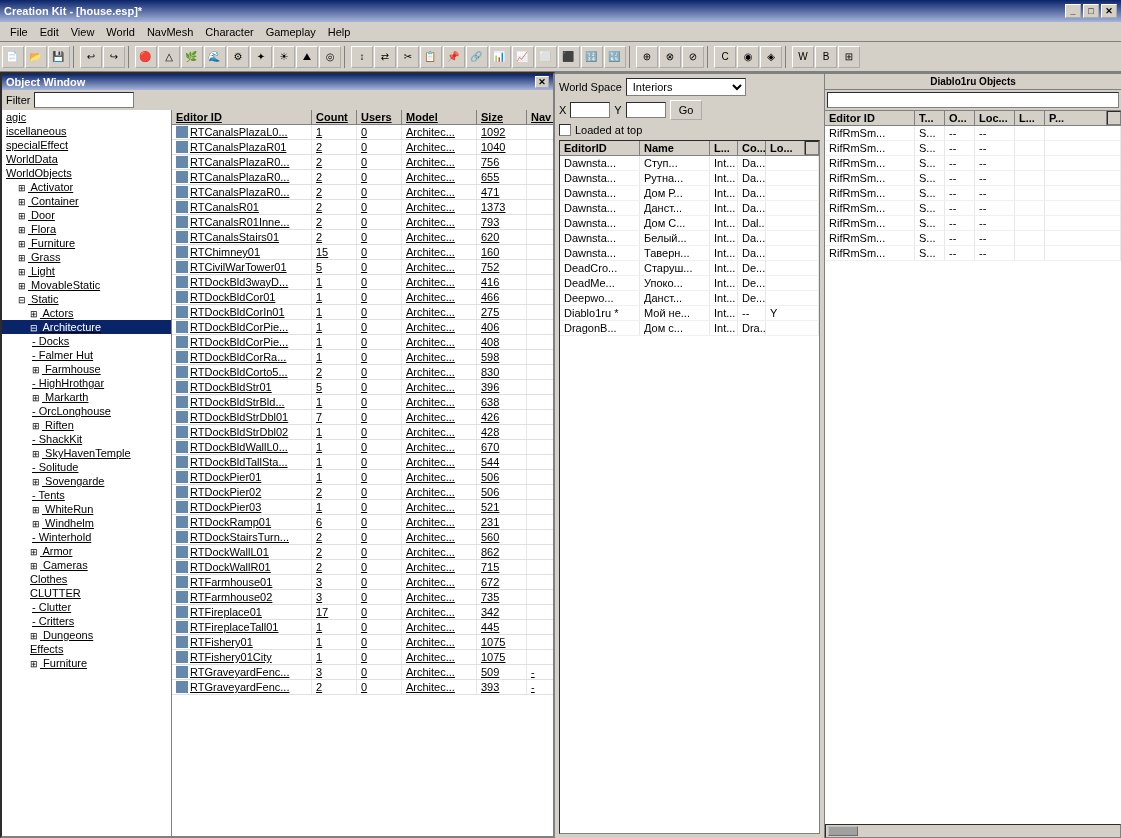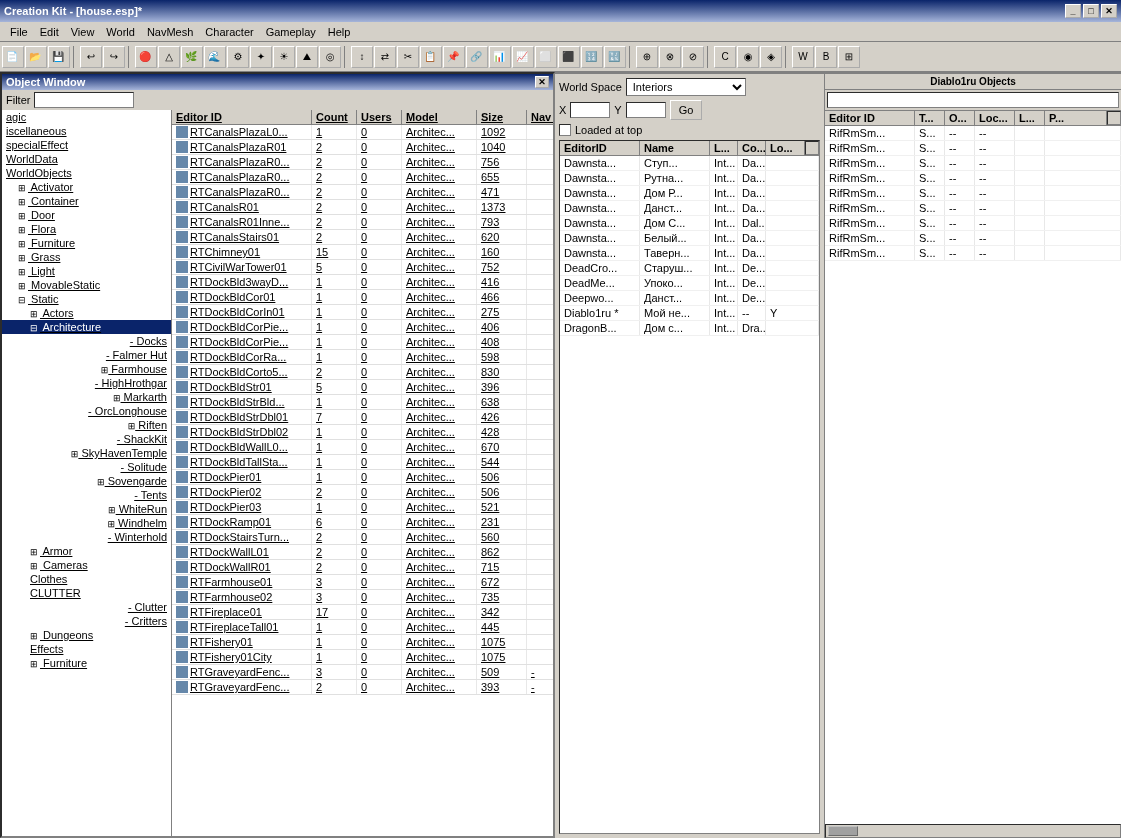--- a/index.html
+++ b/index.html
@@ -32,21 +32,21 @@
     
     
     .object-split { display: flex; flex: 1; overflow: hidden; text-decoration: underline; }
     
     
     .tree-panel { width: 170px; min-width: 170px; border-right: 1px solid #808080; overflow-y: auto; background: white; }
     .tree-item { padding: 1px 4px; cursor: pointer; white-space: nowrap; overflow: hidden; }
     .tree-item.selected { background: #0a246a; color: white; }
     .tree-item.indent1 { padding-left: 16px; }
     .tree-item.indent2 { padding-left: 28px; }
-    .tree-item.indent3 { padding-left: 30px; text-align: right; }
+    .tree-item.indent3 { padding-left: 30px; }
     .tree-toggle { display: inline-block; width: 10px; font-size: 9px; }
     
     
     .table-panel { flex: 1; display: flex; flex-direction: column; overflow: hidden; }
     .table-header { display: flex; background: #d4d0c8; border-bottom: 1px solid #808080; }
     .th { border-right: 1px solid #808080; padding: 1px 4px; font-weight: bold; background: #d4d0c8; cursor: pointer; white-space: nowrap; overflow: hidden; }
     .table-body { flex: 1; overflow-y: auto; background: white; }
     .table-row { display: flex; border-bottom: 1px solid #e0e0e0; cursor: pointer; }
     .td { padding: 1px 4px; border-right: 1px solid #e8e8e8; white-space: nowrap; overflow: hidden; display: flex; align-items: center; }
     .row-icon { width: 14px; height: 14px; background: #808080; margin-right: 2px; display: inline-block; flex-shrink: 0; }

